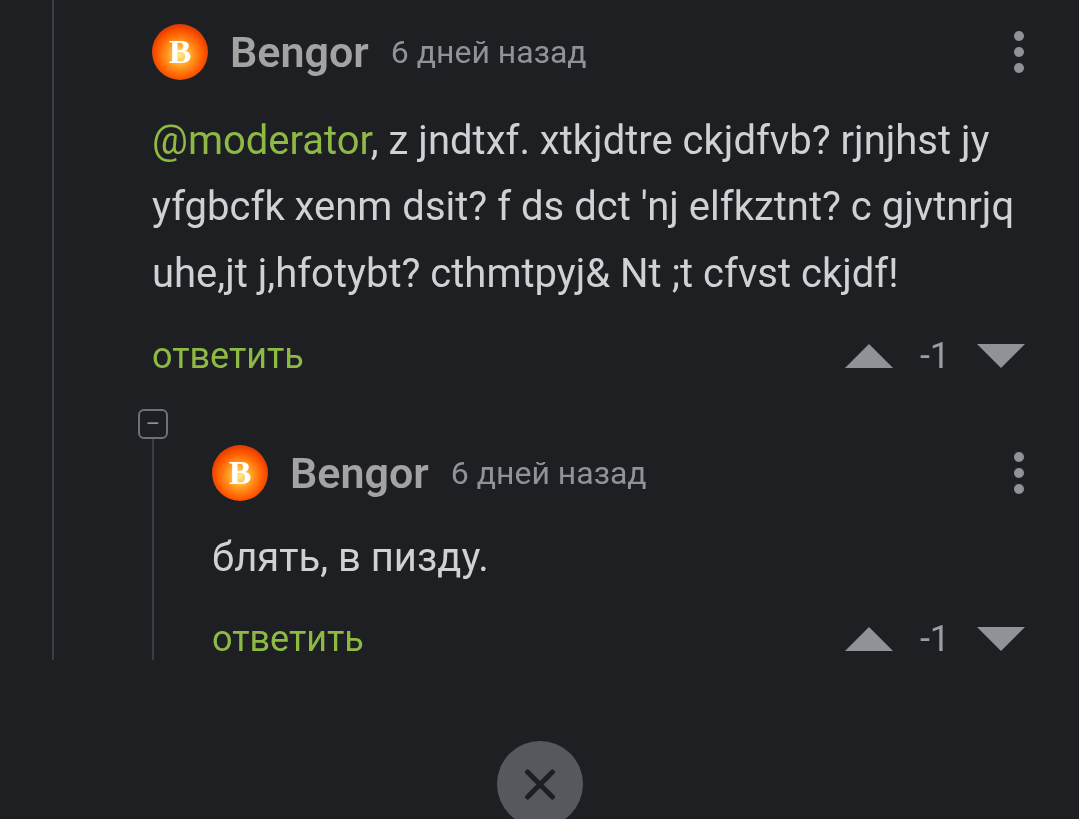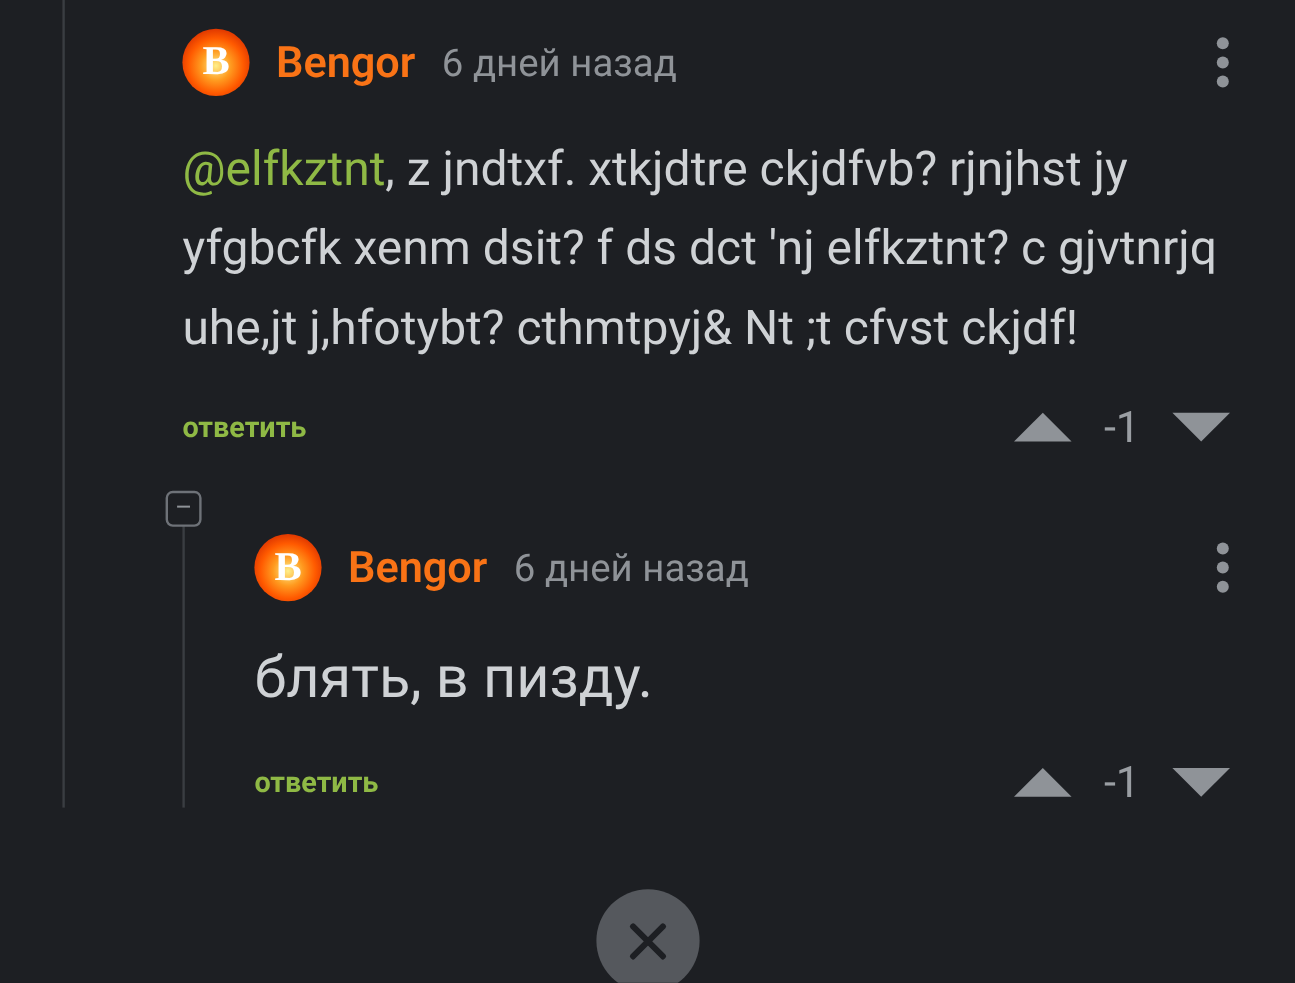--- a/index.html
+++ b/index.html
@@ -25,23 +25,23 @@
     width: 56px;
     height: 56px;
     border-radius: 50%;
     background: radial-gradient(circle at 50% 55%, #ffef8a 0%, #ff9a1f 30%, #ff5a00 55%, #d62d00 80%, #5a0f00 100%);
     display:flex; align-items:center; justify-content:center;
     color:#fff; font-weight:700; font-size:34px;
     flex-shrink:0;
     font-family: Georgia, 'Times New Roman', serif;
   }
   .username {
-    color: #f97316;
+    color: #a3a3a3;
     font-weight: 600;
-    font-size: 36px;
+    font-size: 43px;
   }
   .timestamp {
     color: #8f9398;
     font-size: 32px;
     font-weight: 400;
   }
   .more-btn {
     margin-left: auto;
     padding: 8px 14px;
     cursor: pointer;
@@ -56,23 +56,22 @@
   }
   .mention {
     color: #8fb945;
   }
   .footer {
     display:flex;
     align-items:center;
   }
   .reply-link {
     color: #8fb945;
-    font-size: 24px;
+    font-size: 36px;
     cursor:pointer;
-    font-weight:bold;
   }
   .vote-group {
     margin-left:auto;
     display:flex;
     align-items:center;
     gap: 22px;
     padding-right: 14px;
   }
   .vote-btn { cursor:pointer; display:flex; }
   .vote-count {
@@ -110,21 +109,21 @@
     border-radius:6px;
     display:flex;align-items:center;justify-content:center;
     color:#8f9398;
     background:#1d1f23;
     cursor:pointer;
     font-size:22px;
     line-height:1;
   }
   .nested .comment-header { margin-bottom: 22px; }
   .nested .avatar { width:56px;height:56px; font-size:34px;}
-  .nested .body { font-size: 48px; margin-bottom: 26px;}
+  .nested .body { font-size: 40px; margin-bottom: 26px;}
 
   .scroll-pill {
     position:absolute;
     left:50%;
     bottom:-8px;
     transform:translateX(-50%);
     width:86px;height:86px;
     background:#55585d;
     border-radius:50%;
     display:flex;align-items:center;justify-content:center;
@@ -154,21 +153,21 @@
       <div class="more-btn">
         <svg width="12" height="44" viewBox="0 0 12 44">
           <circle cx="6" cy="6" r="5" fill="#8f9398"></circle>
           <circle cx="6" cy="22" r="5" fill="#8f9398"></circle>
           <circle cx="6" cy="38" r="5" fill="#8f9398"></circle>
         </svg>
       </div>
     </div>
 
     <div class="body">
-      <span class="mention">@elfkztnt</span><span>, z jndtxf. xtkjdtre ckjdfvb? rjnjhst jy yfgbcfk xenm dsit? f ds dct 'nj elfkztnt? c gjvtnrjq uhe,jt j,hfotybt? cthmtpyj&amp; Nt ;t cfvst ckjdf!</span>
+      <span class="mention">@moderator</span><span>, z jndtxf. xtkjdtre ckjdfvb? rjnjhst jy yfgbcfk xenm dsit? f ds dct 'nj elfkztnt? c gjvtnrjq uhe,jt j,hfotybt? cthmtpyj&amp; Nt ;t cfvst ckjdf!</span>
     </div>
 
     <div class="footer">
       <span class="reply-link">ответить</span>
       <div class="vote-group">
         <div class="vote-btn">
             <div class="tri-up"></div>
           </div>
         <span class="vote-count">-1</span>
         <div class="vote-btn">

